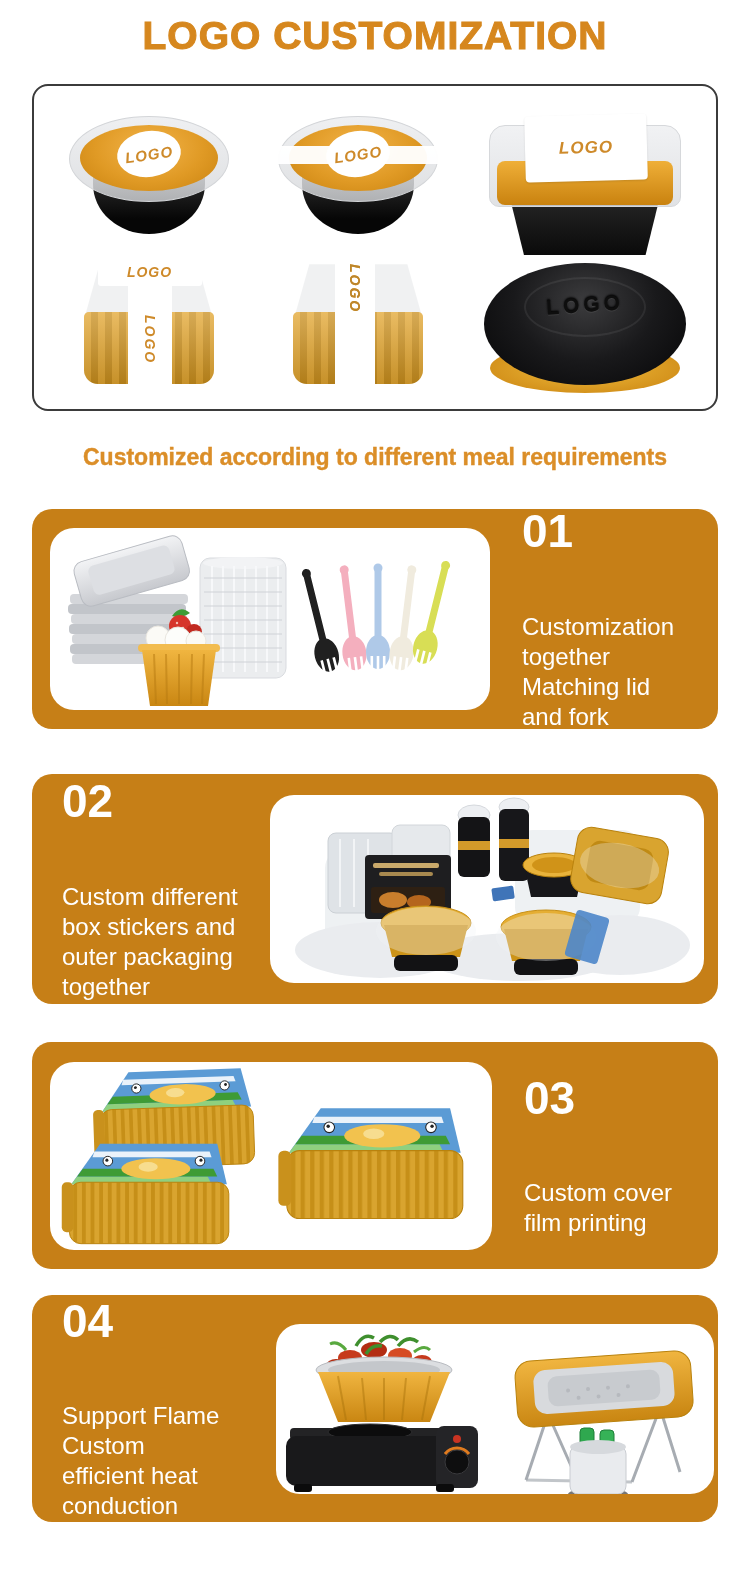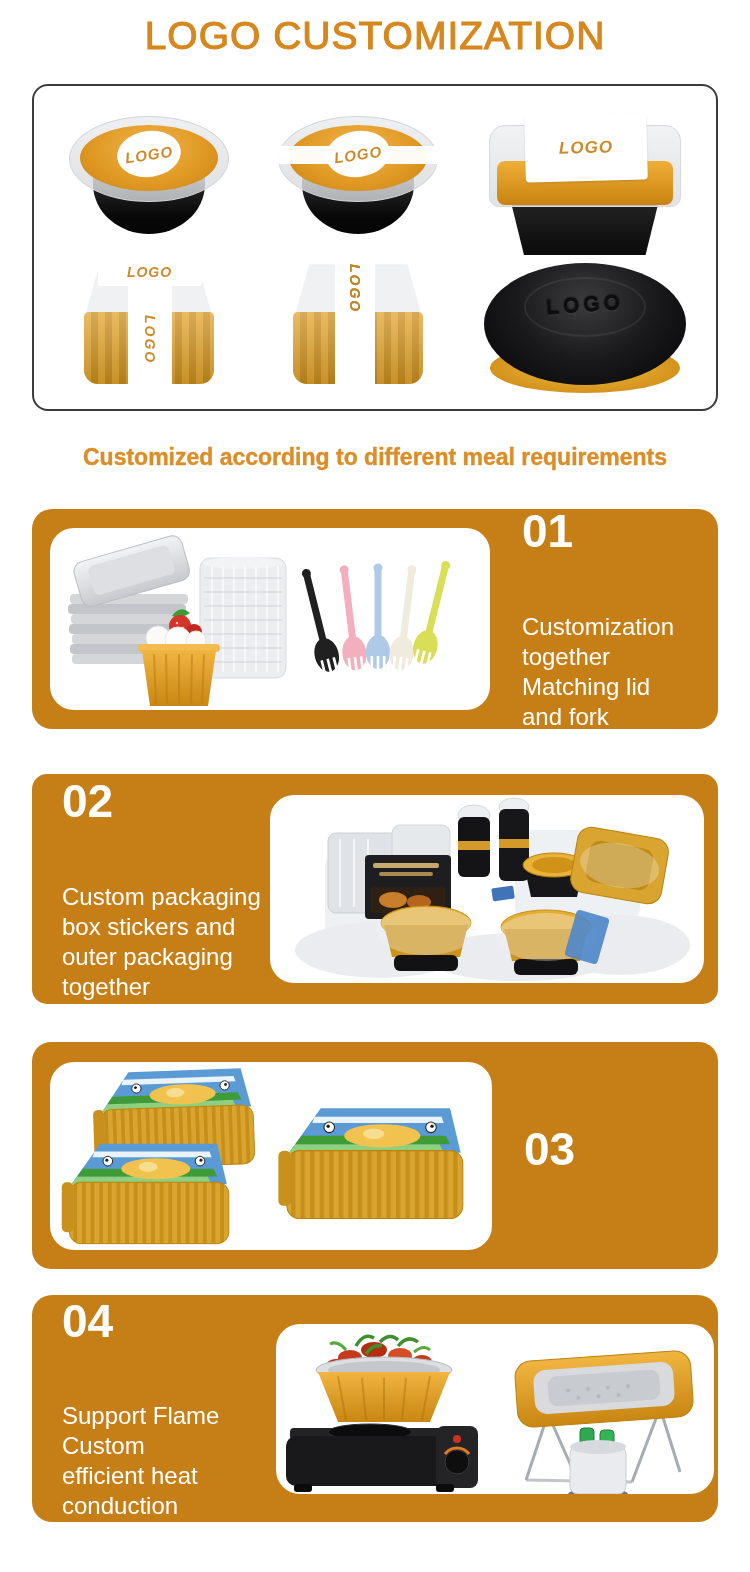--- a/index.html
+++ b/index.html
@@ -1,20 +1,20 @@
 <!DOCTYPE html>
 <html><head>
 <meta charset="utf-8">
 <style>
   html,body{margin:0;padding:0;background:#fff;}
   body{width:750px;height:1572px;overflow:hidden;font-family:"Liberation Sans","DejaVu Sans",sans-serif;}
   .page{width:750px;position:relative;}
 
   
-  .title{margin:14px 0 0;text-align:center;color:#D6871E;font-size:39px;font-weight:400;
+  .title{margin:14px 0 0;text-align:center;color:#D6871E;font-size:39px;font-weight:700;
          letter-spacing:1px;-webkit-text-stroke:1.1px #D6871E;}
   .subtitle{margin:13px 0 0;text-align:center;color:#DB8E28;font-size:23px;font-weight:700;
             -webkit-text-stroke:.4px #DB8E28;}
 
   
   .showcase{width:686px;height:327px;box-sizing:border-box;margin:26px auto 0;background:#fff;
             border:2px solid #3B3B3B;border-radius:16px;padding:20px 8px 10px;
             display:grid;grid-template-columns:32% 31% 37%;grid-template-rows:158px 130px;
             justify-items:center;align-items:center;}
   .prod{position:relative;}
@@ -78,21 +78,21 @@
                 text-shadow:0 1px 1px rgba(255,255,255,.10),0 -1px 2px #000;}
 
   
   .mid-heading{margin:33px 0 38px;text-align:center;color:#DB8E28;font-size:23px;font-weight:700;
                -webkit-text-stroke:.4px #DB8E28;}
 
   
   .panel{width:686px;box-sizing:border-box;margin:0 auto;background:#C67F17;border-radius:20px;
          display:flex;align-items:center;padding:0 24px 0 18px;position:relative;}
   .p1{height:220px;margin-bottom:45px;}
-  .p2{height:230px;margin-bottom:38px;padding:0 16px 0 30px;border-radius:15px;}
+  .p2{height:230px;margin-bottom:38px;padding:0 16px 0 30px;}
   .p3{height:227px;margin-bottom:26px;border-radius:19px;}
   .p4{height:227px;padding:0 4px 0 30px;}
   .card{background:#fff;border-radius:24px;overflow:hidden;flex:none;display:flex;
         align-items:center;justify-content:center;}
   .card svg{display:block;}
   .c1{width:440px;height:182px;}
   .c2{width:434px;height:188px;margin-left:auto;}
   .c3{width:442px;height:188px;}
   .c4{width:438px;height:170px;margin-left:auto;}
   .caption{display:flex;flex-direction:column;justify-content:center;color:#fff;gap:42px;}
@@ -274,21 +274,21 @@
         <span>Matching lid</span>
         <span>and fork</span>
       </p>
     </div>
   </section>
 
   <section class="panel p2">
     <div class="caption cap-left">
       <div class="num">02</div>
       <p class="cap-lines">
-        <span>Custom packaging</span>
+        <span>Custom different</span>
         <span>box stickers and</span>
         <span>outer packaging</span>
         <span>together</span>
       </p>
     </div>
     <div class="card c2">
       <svg viewBox="0 0 434 188" width="434" height="188">
         <g opacity=".75">
           <rect x="55" y="55" width="115" height="105" rx="18" fill="#E9ECEF"></rect>
           <rect x="245" y="35" width="125" height="95" rx="18" fill="#E9ECEF"></rect>
@@ -386,20 +386,24 @@
         <g transform="translate(6,78) scale(.96)">
             <use href="#filmbox"></use>
           </g>
         <g transform="translate(222,42) scale(1.06)">
             <use href="#filmbox"></use>
           </g>
       </svg>
     </div>
     <div class="caption cap-right">
       <div class="num">03</div>
+      <p class="cap-lines">
+        <span>Custom cover</span>
+        <span>film printing</span>
+      </p>
     </div>
   </section>
 
   <section class="panel p4">
     <div class="caption cap-left">
       <div class="num">04</div>
       <p class="cap-lines">
         <span>Support Flame</span>
         <span>Custom</span>
         <span>efficient heat</span>

